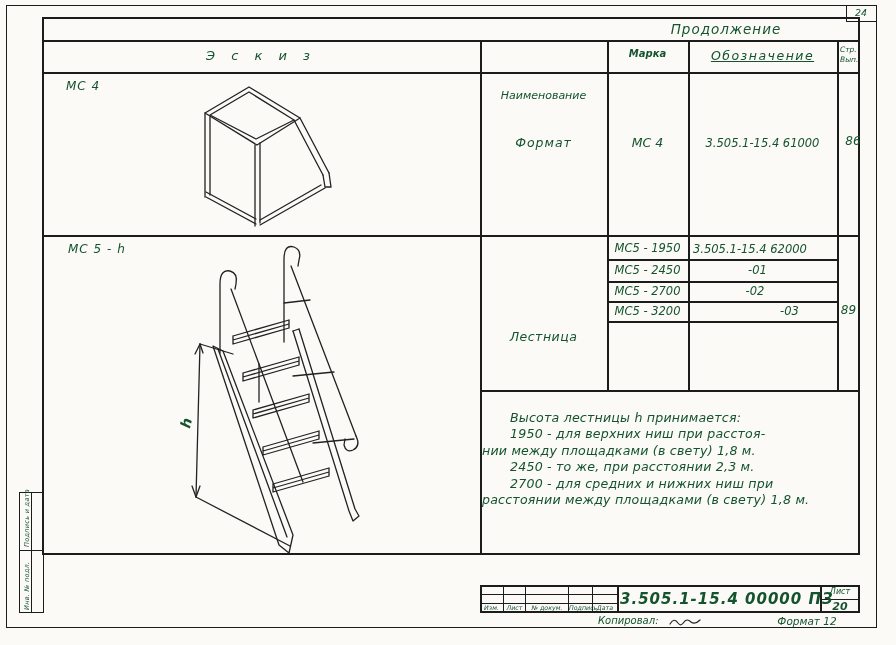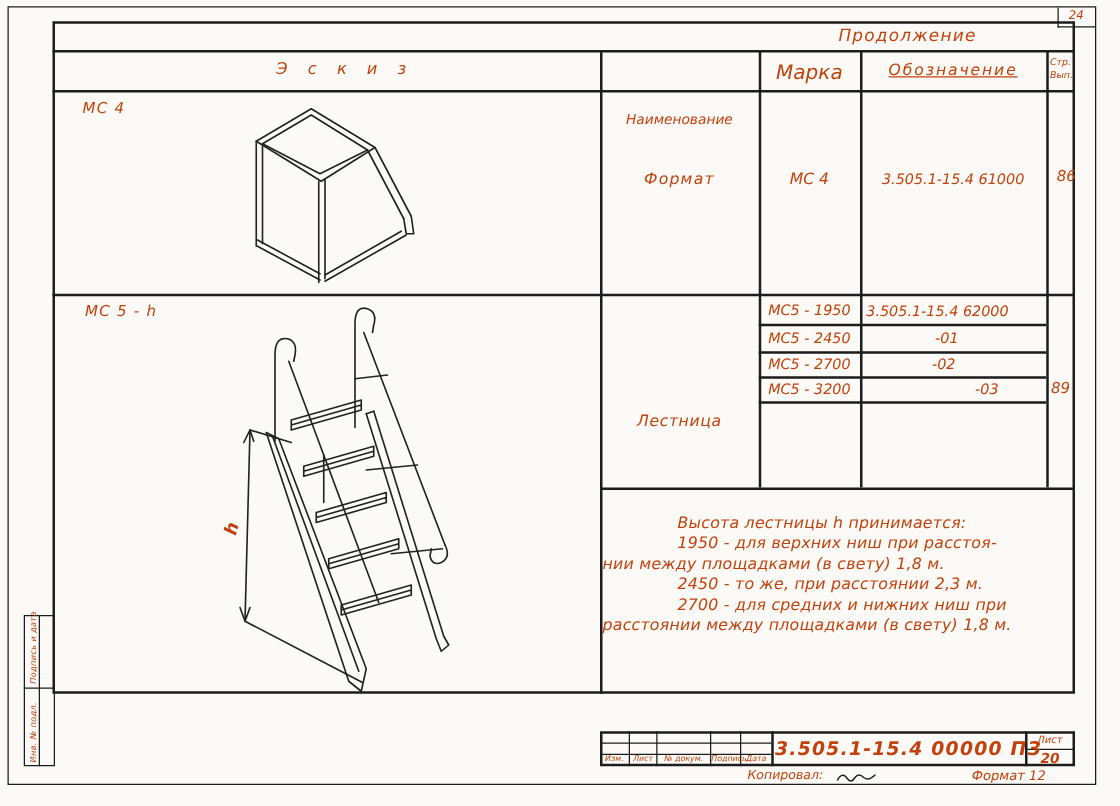--- a/index.html
+++ b/index.html
@@ -1,33 +1,33 @@
 <!DOCTYPE html>
 <html><head>
 <meta charset="utf-8">
 <style>
   html,body{margin:0;padding:0;background:#ffffff;}
   .sheet{
     position:relative;width:896px;height:645px;
     background:#fbfaf6;
     font-family:"DejaVu Sans",sans-serif;
-    color:#c2410c;overflow:hidden;
+    color:#14532d;overflow:hidden;
   }
   .ln{position:absolute;background:#1c1c1c;}
   .box{position:absolute;border:2px solid #1c1c1c;box-sizing:border-box;background:transparent;}
   .box-thin{position:absolute;border:1.5px solid #1c1c1c;box-sizing:border-box;}
   .txt{position:absolute;font-style:italic;white-space:nowrap;}
   .ctr{text-align:center;}
   .rgt{text-align:center;}
   .vtext{
     position:absolute;transform:rotate(-90deg);transform-origin:left top;
     font-size:6.5px;font-style:italic;white-space:nowrap;letter-spacing:.3px;
   }
   .note-line{font-style:italic;font-size:12.6px;line-height:16.4px;white-space:nowrap;letter-spacing:.2px;}
-  .ind{padding-left:60px;}
+  .ind{padding-left:28px;}
   svg{position:absolute;}
   svg path, svg line{stroke:#222;fill:none;stroke-width:1.3;stroke-linecap:round;stroke-linejoin:round;}
 </style>
 </head>
 <body>
 
 <div class="sheet">
 
   <div class="box-thin" style="left:6px;top:5px;width:871px;height:623px;border-width:1.6px;"></div>
 
@@ -46,23 +46,23 @@
   <div class="ln" style="left:607px;top:281px;width:230px;height:1.5px;"></div>
   <div class="ln" style="left:607px;top:301px;width:230px;height:1.5px;"></div>
   <div class="ln" style="left:607px;top:321px;width:230px;height:1.5px;"></div>
   <div class="ln" style="left:480px;top:390px;width:380px;height:2px;"></div>
 
   <div class="ln" style="left:480px;top:40px;width:1.8px;height:515px;"></div>
   <div class="ln" style="left:607px;top:40px;width:1.8px;height:350px;"></div>
   <div class="ln" style="left:688px;top:40px;width:1.8px;height:350px;"></div>
   <div class="ln" style="left:837px;top:40px;width:1.8px;height:350px;"></div>
 
-  <div class="txt ctr" style="left:42px;top:48px;width:438px;font-size:13px;letter-spacing:6px;padding-left:15px;">Э с к и з</div>
+  <div class="txt ctr" style="left:42px;top:48px;width:438px;font-size:13px;letter-spacing:6px;">Э с к и з</div>
   <div class="txt ctr" style="left:482px;top:48px;width:123px;font-size:11px;margin-top:41px;">Наименование</div>
-  <div class="txt ctr" style="left:609px;top:48px;width:77px;font-size:16px;">Марка</div>
+  <div class="txt ctr" style="left:609px;top:48px;width:77px;font-size:10px;font-weight:bold;">Марка</div>
   <div class="txt ctr" style="left:690px;top:48px;width:145px;font-size:12.5px;letter-spacing:1.5px;text-decoration:underline;">Обозначение</div>
   <div class="txt" style="left:840px;top:45px;font-size:7.5px;">Стр.</div>
   <div class="txt" style="left:840px;top:55px;font-size:7.5px;">Вып.</div>
 
   <div class="txt" style="left:66px;top:79px;font-size:12px;letter-spacing:1px;">МС 4</div>
   <div class="txt ctr" style="left:482px;top:135px;width:123px;font-size:12.5px;letter-spacing:1px;">Формат</div>
   <div class="txt ctr" style="left:609px;top:135px;width:77px;font-size:12.5px;">МС 4</div>
   <div class="txt ctr" style="left:690px;top:136px;width:145px;font-size:11.5px;">3.505.1-15.4 61000</div>
   <div class="txt ctr" style="left:838px;top:134px;width:30px;font-size:12px;">86</div>
 

